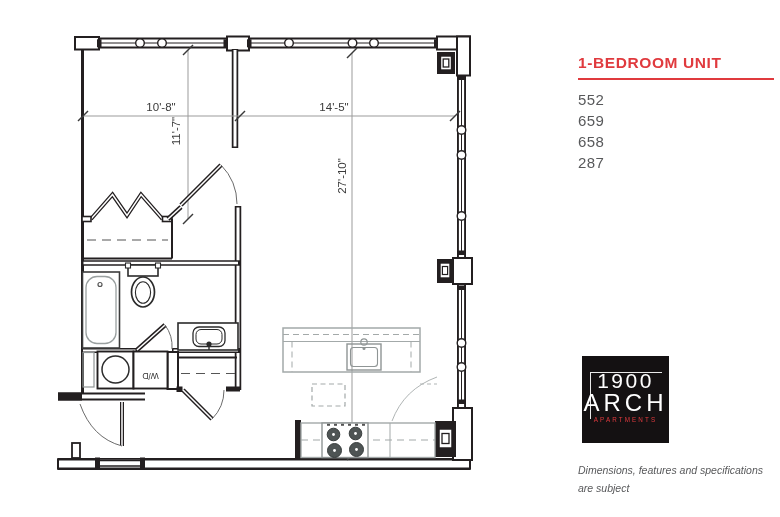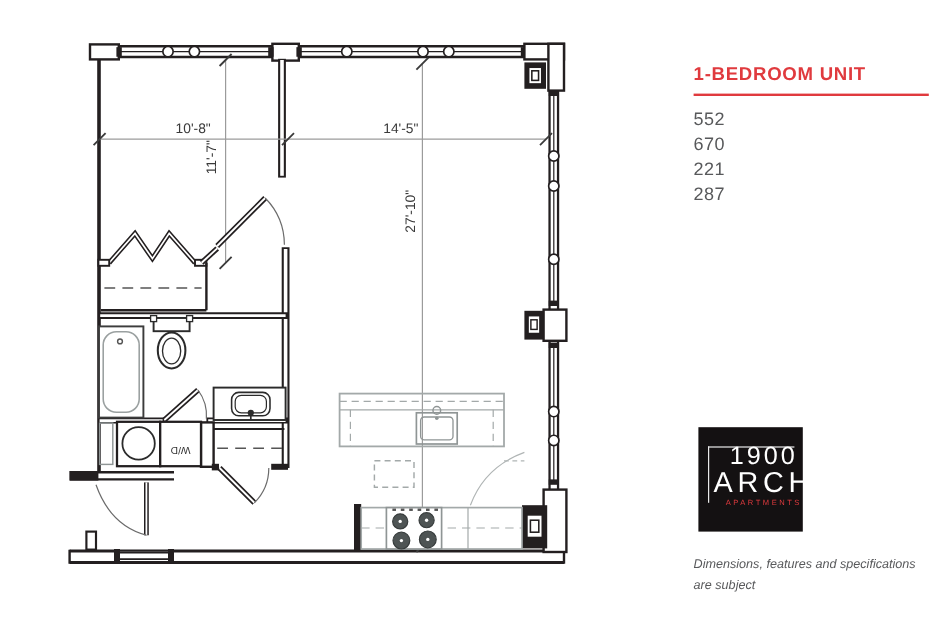--- a/index.html
+++ b/index.html
@@ -9,21 +9,21 @@
   
   .info{position:absolute;left:578px;top:54px;width:196px;}
   .info-title{font-size:15.5px;font-weight:bold;letter-spacing:.6px;color:#e03a3e;}
   .info-rule{height:0;border-top:2px solid #e03a3e;margin-top:6px;}
   .unit-list{margin-top:9px;color:#58595b;font-size:15px;letter-spacing:.4px;}
   .unit-list div{line-height:21px;}
   .logo{position:absolute;left:582px;top:356px;width:87px;height:87px;background:#141112;
         color:#fff;}
   .logo-frame{position:absolute;left:8px;top:16px;width:71px;height:46px;
         border-left:1px solid #e9e9e9;border-top:1px solid #e9e9e9;}
-  .logo-inner{position:absolute;left:0;top:14px;width:87px;text-align:center;margin-left:11px;}
+  .logo-inner{position:absolute;left:0;top:14px;width:87px;text-align:center;}
   .logo-l1{font-size:21px;letter-spacing:2.5px;line-height:22px;font-weight:normal;}
   .logo-l2{font-size:24px;letter-spacing:4px;line-height:21px;}
   .logo-l3{font-size:6.3px;letter-spacing:2.1px;color:#e03a3e;margin-top:3px;}
   .disclaimer{position:absolute;left:578px;top:462px;width:200px;font-style:italic;
         font-size:10.5px;line-height:17.5px;color:#58595b;}
 </style>
 </head>
 <body>
 
 <div class="stage">
@@ -276,22 +276,22 @@
         </g>
       </g>
     </g>
   </svg>
 
   <div class="info">
     <div class="info-title">1-BEDROOM UNIT</div>
     <div class="info-rule"></div>
     <div class="unit-list">
       <div>552</div>
-      <div>670</div>
-      <div>221</div>
+      <div>659</div>
+      <div>658</div>
       <div>287</div>
     </div>
   </div>
 
   <div class="logo">
     <div class="logo-frame"></div>
     <div class="logo-inner">
       <div class="logo-l1">1900</div>
       <div class="logo-l2">ARCH</div>
       <div class="logo-l3">APARTMENTS</div>

